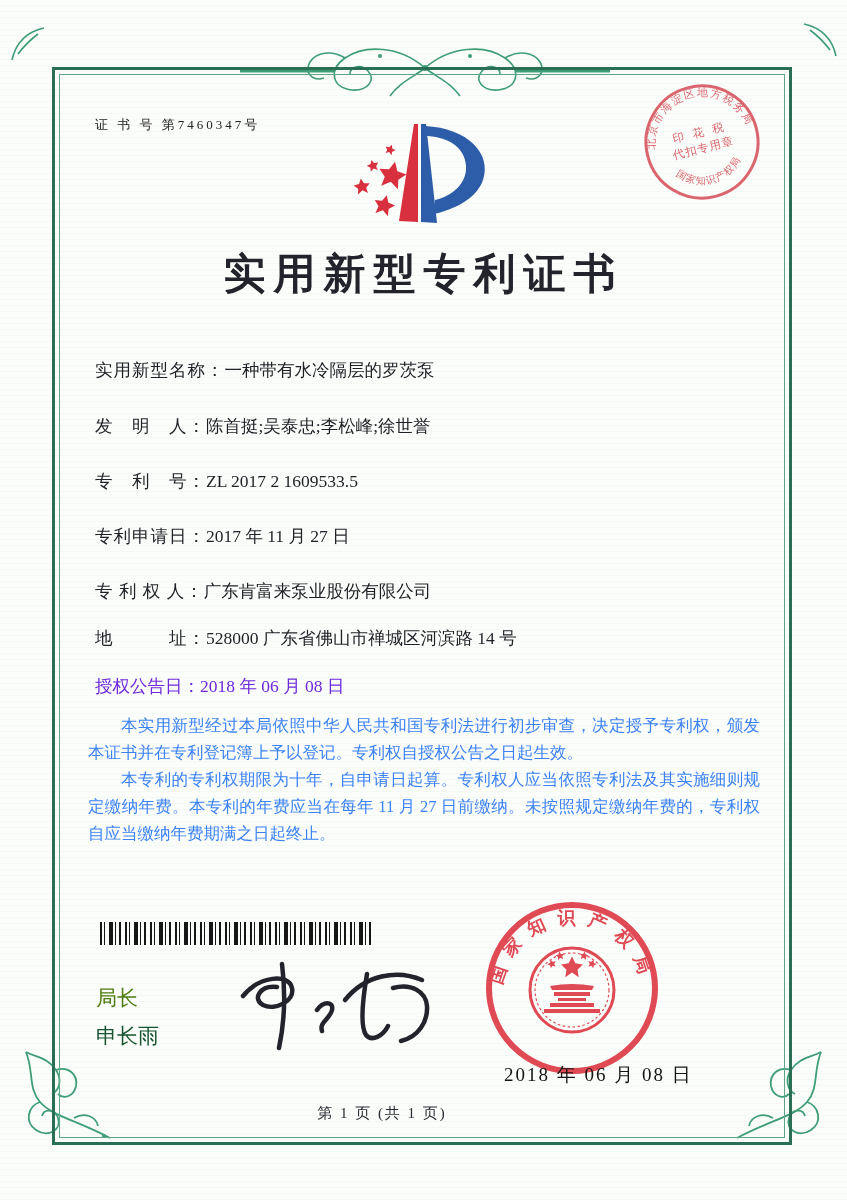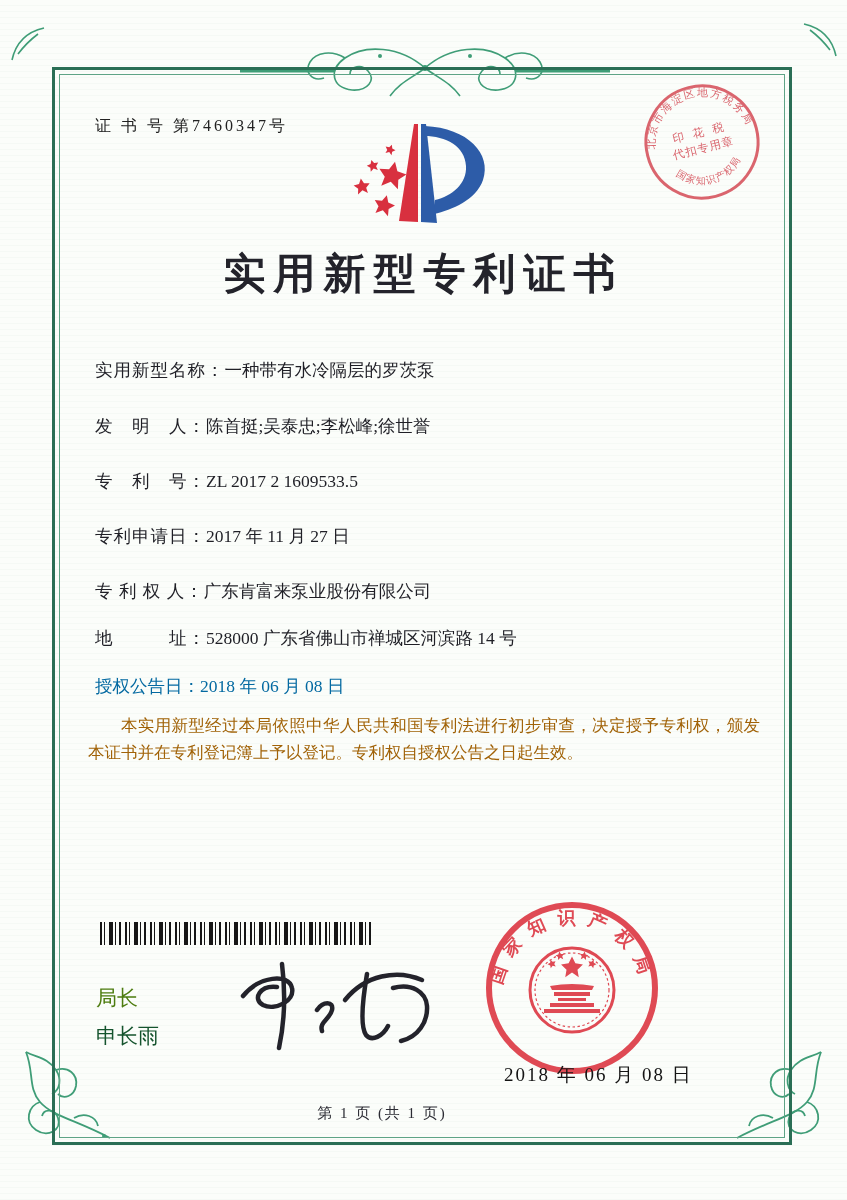--- a/index.html
+++ b/index.html
@@ -19,39 +19,39 @@
     position:absolute;left:52px;top:67px;width:740px;height:1078px;
     border:3px solid #2a6e55;box-sizing:border-box;
   }
   .border-inner{
     position:absolute;left:4px;top:4px;right:4px;bottom:4px;
     border:1px solid #5ea486;
   }
   .ornament{position:absolute;pointer-events:none;}
   
   .cert-no{
-    position:absolute;left:95px;top:116px;font-size:16px;letter-spacing:3px;color:#222;
+    position:absolute;left:95px;top:116px;font-size:13px;letter-spacing:3px;color:#222;
   }
   .logo{position:absolute;left:340px;top:110px;}
   .stamp-tax{position:absolute;left:640px;top:80px;transform:rotate(-14deg);}
   .title{
     position:absolute;left:0;top:246px;width:847px;text-align:center;
     font-size:42px;font-weight:600;letter-spacing:8px;color:#23232b;
   }
   
   .fields{position:absolute;left:95px;top:358px;width:660px;font-size:17.5px;color:#1f1f26;}
   .field-row{position:absolute;left:0;white-space:nowrap;}
   .field-label{letter-spacing:1px;}
   
-  .grant-row{position:absolute;left:95px;top:674px;width:660px;font-size:17.5px;white-space:nowrap;color:#0369a1;}
+  .grant-row{position:absolute;left:95px;top:674px;width:660px;font-size:17.5px;white-space:nowrap;color:#6d28d9;}
   .grant-no{position:absolute;left:385px;top:0;}
   
   .body-text{
     position:absolute;left:88px;top:712px;width:672px;
-    font-size:16.5px;line-height:27px;color:#a16207;text-align:justify;
+    font-size:16.5px;line-height:27px;color:#3b82f6;text-align:justify;
   }
   .body-text p{margin:0;text-indent:2em;}
   
   .barcode{
     position:absolute;left:100px;top:922px;width:272px;height:23px;
     background:
       repeating-linear-gradient(90deg,
         #161616 0 2px, transparent 2px 4px,
         #161616 4px 5px, transparent 5px 9px,
         #161616 9px 13px, transparent 13px 15px,
@@ -167,20 +167,21 @@
   <div class="field-row" style="top:221px;"><span class="field-label">专 利 权 人：</span><span>广东肯富来泵业股份有限公司</span></div>
   <div class="field-row" style="top:268px;"><span class="field-label">地　　　址：</span><span>528000 广东省佛山市禅城区河滨路 14 号</span></div>
 </div>
 
 <div class="grant-row">
   <span>授权公告日：</span><span>2018 年 06 月 08 日</span>
 </div>
 
 <div class="body-text">
   <p>本实用新型经过本局依照中华人民共和国专利法进行初步审查，决定授予专利权，颁发本证书并在专利登记簿上予以登记。专利权自授权公告之日起生效。</p>
+  <p>本专利的专利权期限为十年，自申请日起算。专利权人应当依照专利法及其实施细则规定缴纳年费。本专利的年费应当在每年 11 月 27 日前缴纳。未按照规定缴纳年费的，专利权自应当缴纳年费期满之日起终止。</p>
 </div>
 
 <div class="barcode"></div>
 
 <div class="director-title">局长</div>
 <div class="director-name">申长雨</div>
 
 <svg class="signature" width="215" height="95" viewBox="0 0 215 95">
   <g stroke="#23232b" stroke-width="4.5" fill="none" stroke-linecap="round" stroke-linejoin="round">
     <path d="M18,38 C34,18 64,15 67,30 C70,43 50,53 38,47 C27,41 35,27 52,29"></path>

